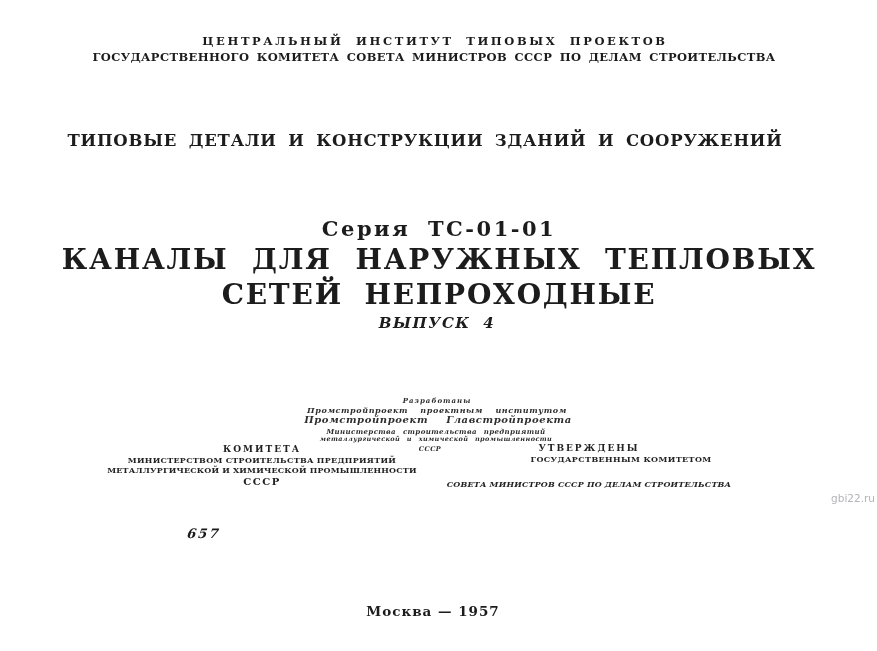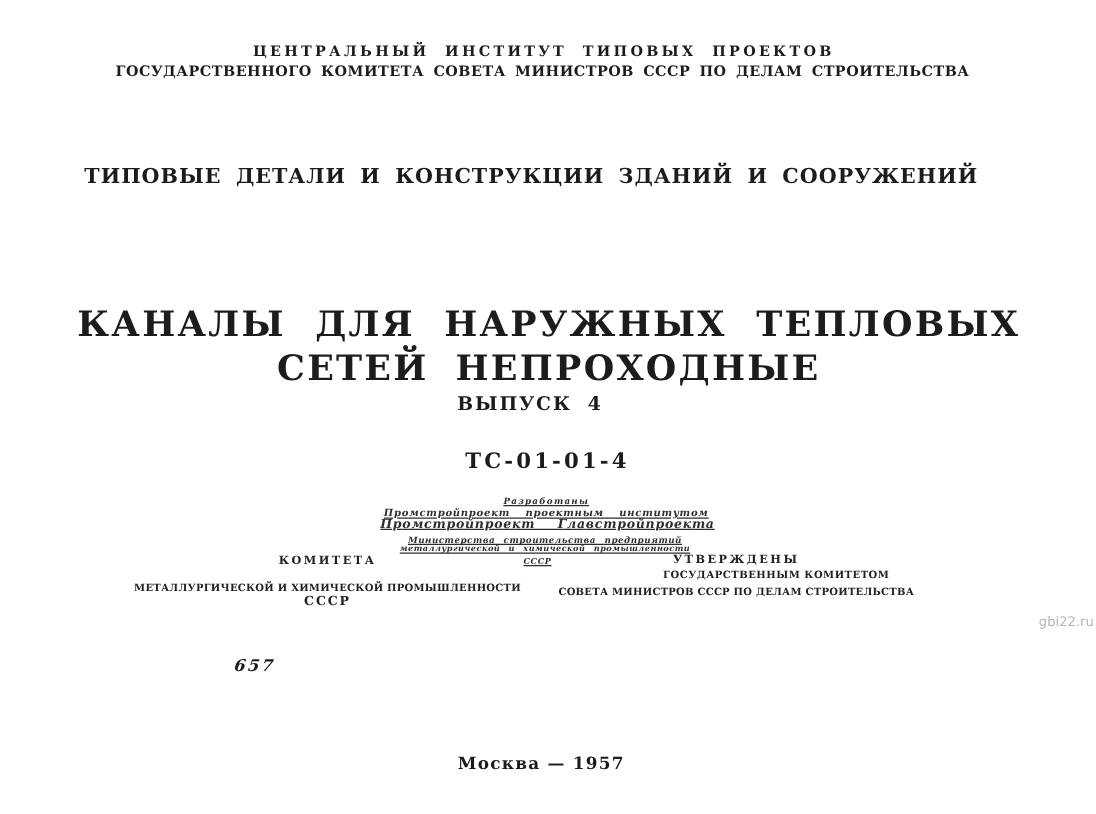--- a/index.html
+++ b/index.html
@@ -48,56 +48,55 @@
     left: 439px; top: 243px;
     font-size: 28px; font-weight: bold;
     letter-spacing: 1.8px; word-spacing: 12px;
   }
   .title2 {
     left: 439px; top: 278px;
     font-size: 28px; font-weight: bold;
     letter-spacing: 1.8px; word-spacing: 10px;
   }
   .issue {
-    left: 424px; top: 314px;
+    left: 437px; top: 314px;
     font-size: 15px; font-weight: bold;
-    letter-spacing: 1.5px; word-spacing: 6px;
+    letter-spacing: 1.5px; word-spacing: 6px; font-style: italic;
   }
   .issue-sub {
     left: 438px; top: 337px;
     font-size: 15px; font-weight: bold;
     letter-spacing: 0.8px; word-spacing: 6px;
   }
   .doc-code {
     left: 438px; top: 359px;
     font-size: 17px; font-weight: bold;
     letter-spacing: 2.5px;
   }
   
   .dev {
     font-style: italic;
     color: #2e2e2e;
     font-weight: bold;
-    text-decoration: underline;
   }
   .dev1 { left: 437px; top: 396px; font-size: 7px;  letter-spacing: 1px; }
   .dev2 { left: 437px; top: 405px; font-size: 8px;  letter-spacing: 0.6px; word-spacing: 9px; }
   .dev3 { left: 438px; top: 414px; font-size: 10px; letter-spacing: 0.6px; word-spacing: 14px; }
   .dev4 { left: 436px; top: 427px; font-size: 7px;  letter-spacing: 0.4px; word-spacing: 4px; }
   .dev5 { left: 436px; top: 435px; font-size: 6.5px; letter-spacing: 0.4px; word-spacing: 4px; }
   .dev6 { left: 430px; top: 445px; font-size: 6.5px; letter-spacing: 0.5px; }
   
   .blk { font-weight: bold; color: #222; }
   .sub-h  { left: 262px; top: 444px; font-size: 9px;  letter-spacing: 2px; }
   .sub-l1 { left: 262px; top: 455px; font-size: 8px;  letter-spacing: 0.3px; }
   .sub-l2 { left: 262px; top: 465px; font-size: 8px;  letter-spacing: 0.2px; }
   .sub-l3 { left: 262px; top: 476px; font-size: 10px; letter-spacing: 1.5px; }
   .app-h  { left: 589px; top: 443px; font-size: 9px;  letter-spacing: 2px; }
   .app-l1 { left: 621px; top: 454px; font-size: 8px;  letter-spacing: 0.4px; text-align: right; }
-  .app-l2 { left: 589px; top: 468px; font-size: 8px;  letter-spacing: 0.2px; }
+  .app-l2 { left: 589px; top: 479px; font-size: 8px;  letter-spacing: 0.2px; font-style: italic; }
   
   .hand-number {
     left: 204px; top: 526px;
     font-size: 13px; font-weight: bold; font-style: italic;
     letter-spacing: 2px;
     transform: translateX(-50%) skewX(-8deg);
     color: #1a1a1a;
   }
   .imprint {
     left: 433px; top: 603px;
@@ -117,34 +116,35 @@
 </head>
 <body>
 
 <div class="page">
 
   <div class="line hdr1">ЦЕНТРАЛЬНЫЙ ИНСТИТУТ ТИПОВЫХ ПРОЕКТОВ</div>
   <div class="line hdr2">ГОСУДАРСТВЕННОГО КОМИТЕТА СОВЕТА МИНИСТРОВ СССР ПО ДЕЛАМ СТРОИТЕЛЬСТВА</div>
 
   <div class="line subject">ТИПОВЫЕ ДЕТАЛИ И КОНСТРУКЦИИ ЗДАНИЙ И СООРУЖЕНИЙ</div>
 
+  <div class="line series">Серия ТС-01-01</div>
   <div class="line title1">КАНАЛЫ ДЛЯ НАРУЖНЫХ ТЕПЛОВЫХ</div>
   <div class="line title2">СЕТЕЙ НЕПРОХОДНЫЕ</div>
 
   <div class="line issue">ВЫПУСК 4</div>
-  <div class="line doc-code">ТС-01-01-4</div>
 
   <div class="line dev dev1">Разработаны</div>
   <div class="line dev dev2">Промстройпроект проектным институтом</div>
   <div class="line dev dev3">Промстройпроект Главстройпроекта</div>
   <div class="line dev dev4">Министерства строительства предприятий</div>
   <div class="line dev dev5">металлургической и химической промышленности</div>
   <div class="line dev dev6">СССР</div>
 
   <div class="line blk sub-h">КОМИТЕТА</div>
+  <div class="line blk sub-l1">МИНИСТЕРСТВОМ СТРОИТЕЛЬСТВА ПРЕДПРИЯТИЙ</div>
   <div class="line blk sub-l2">МЕТАЛЛУРГИЧЕСКОЙ И ХИМИЧЕСКОЙ ПРОМЫШЛЕННОСТИ</div>
   <div class="line blk sub-l3">СССР</div>
 
   <div class="line blk app-h">УТВЕРЖДЕНЫ</div>
   <div class="line blk app-l1">ГОСУДАРСТВЕННЫМ КОМИТЕТОМ</div>
   <div class="line blk app-l2">СОВЕТА МИНИСТРОВ СССР ПО ДЕЛАМ СТРОИТЕЛЬСТВА</div>
 
   <div class="line hand-number">657</div>
   <div class="line imprint">Москва — 1957</div>
 

